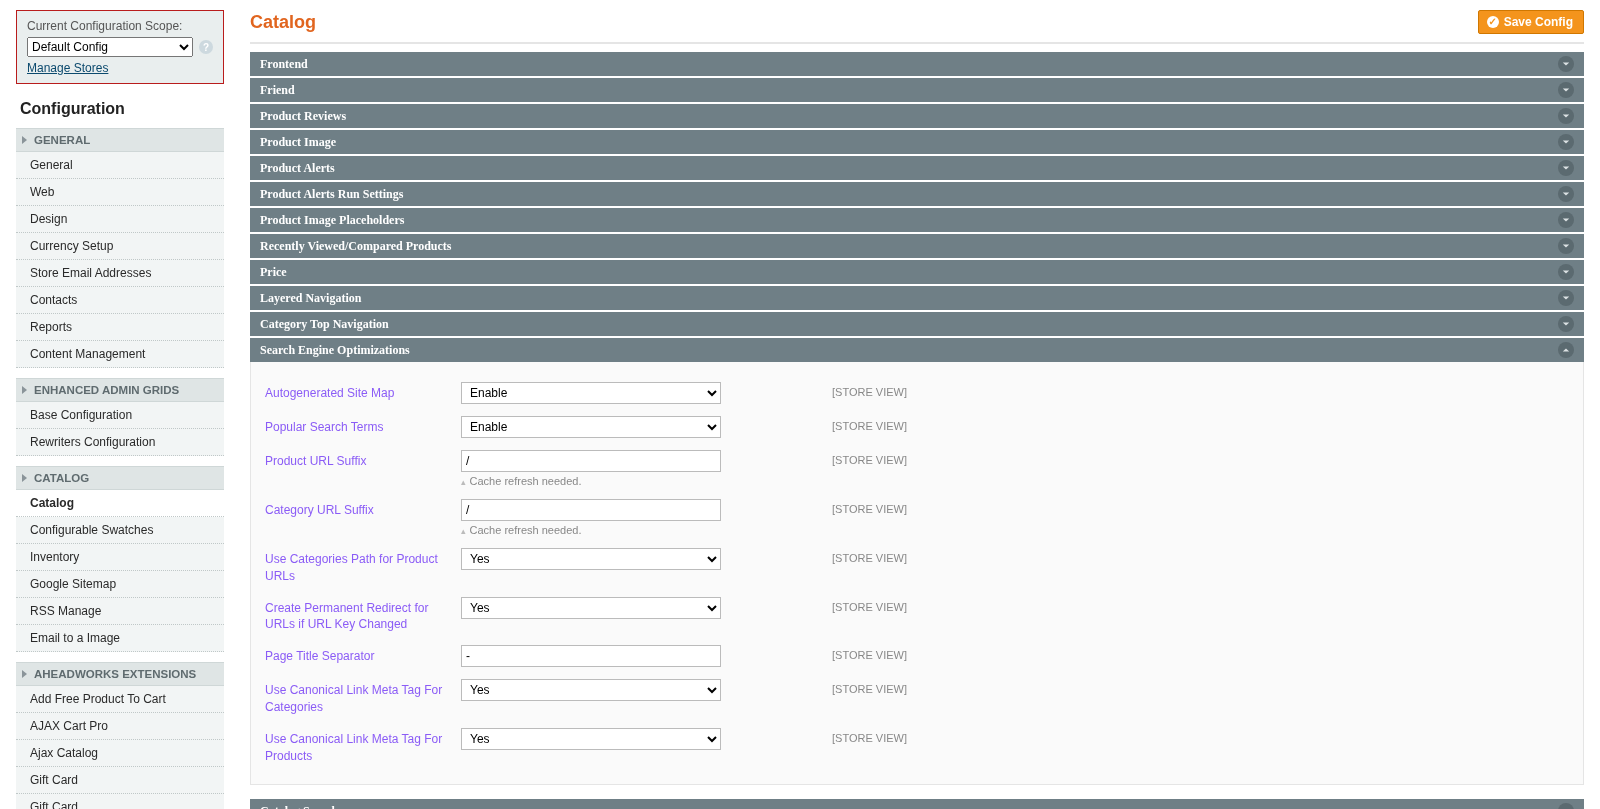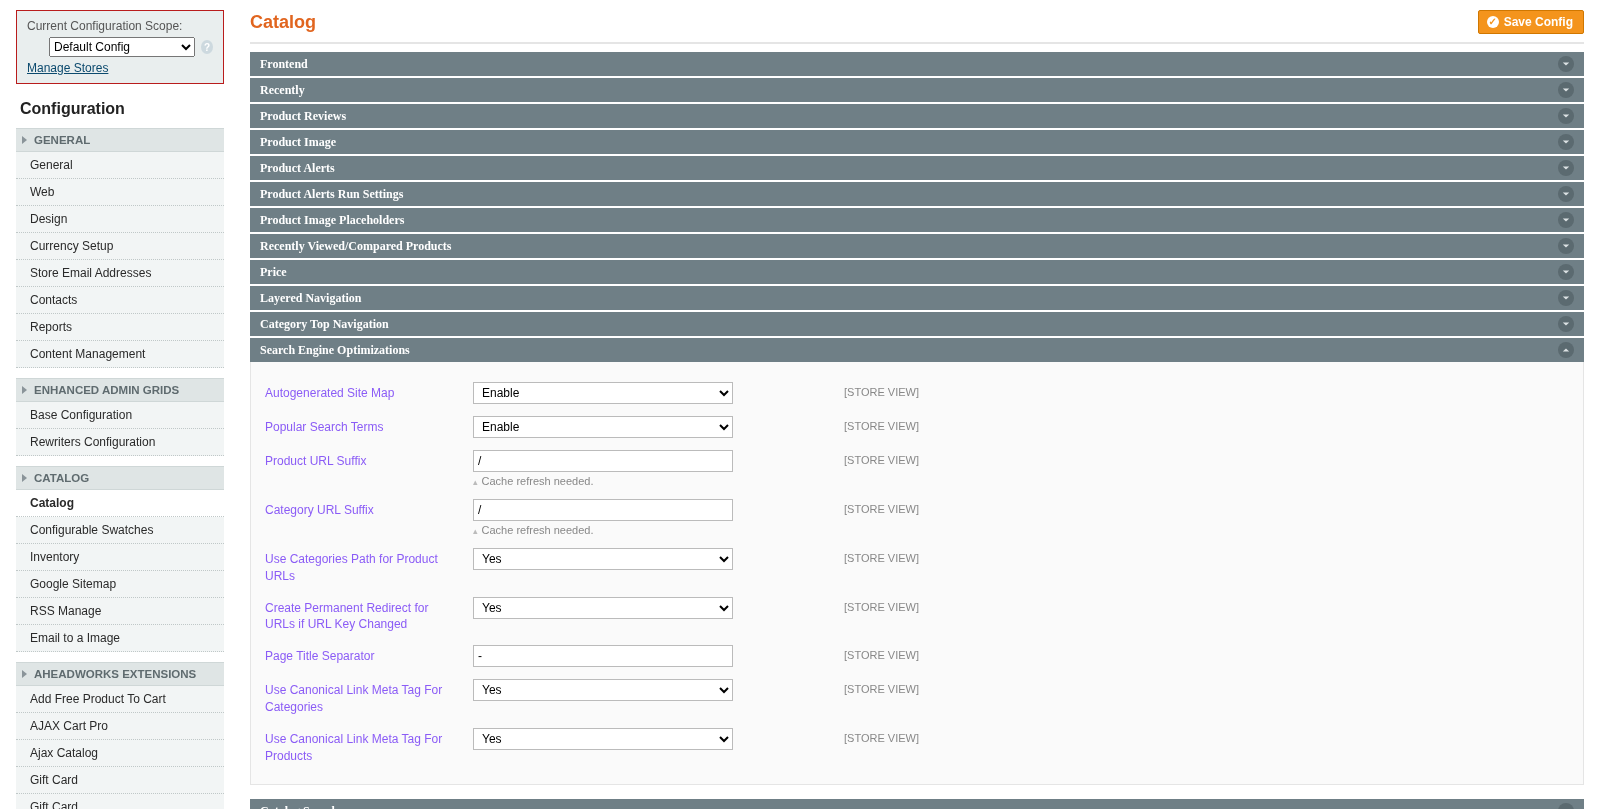--- a/index.html
+++ b/index.html
@@ -1,21 +1,21 @@
 <!DOCTYPE html>
 <html><head>
 <meta charset="utf-8">
 <style>
 * { box-sizing: border-box; margin: 0; padding: 0; }
 body { font-family: Arial, Helvetica, sans-serif; font-size: 12px; color: #333; background: #fff; }
 .container { display: flex; width: 1600px; padding: 10px 16px; gap: 26px; }
 .sidebar { width: 208px; flex-shrink: 0; }
 .scope-box { background: #e9eeee; border: 1px solid #b91c1c; padding: 8px 10px 8px 10px; margin-bottom: 6px; }
 .scope-label { color: #555; font-size: 12px; margin-bottom: 4px; }
-.scope-select-row { display: flex; align-items: center; gap: 6px; margin-bottom: 4px; margin-left: 22px; }
+.scope-select-row { display: flex; align-items: center; gap: 6px; margin-bottom: 4px; }
 .scope-select { width: 168px; height: 20px; font-size: 12px; }
 .help-icon { width: 14px; height: 14px; border-radius: 50%; background: #cdd9df; display: inline-flex; align-items: center; justify-content: center; color: #fff; font-size: 10px; font-weight: bold; }
 .manage-stores { color: #0c4a6e; text-decoration: underline; font-size: 12px; }
 .config-title { font-size: 16px; font-weight: bold; color: #222; padding: 10px 4px 10px 4px; background:#fff; }
 .nav-group-head { background: #dfe5e5; border-top: 1px solid #cfd7d7; border-bottom: 1px solid #cfd7d7; padding: 5px 8px 5px 18px; position: relative; font-weight: bold; color: #5f6b6f; font-size: 11.5px; }
 .nav-group-head::before { content: ""; position: absolute; left: 6px; top: 50%; transform: translateY(-50%); width: 0; height: 0; border-top: 4px solid transparent; border-bottom: 4px solid transparent; border-left: 5px solid #8a9499; }
 .nav-list { list-style: none; background: #f2f5f5; }
 .nav-item { padding: 6px 10px 6px 14px; border-bottom: 1px dotted #c0c8c8; color: #2a2a2a; cursor: pointer; font-size: 12px; }
 .nav-item.active { font-weight: bold; background: #fff; }
 .nav-spacer { height: 10px; background: #fff; }
@@ -25,21 +25,21 @@
 .save-btn { background: #f4941c; border: 1px solid #d07700; color: #fff; font-weight: bold; font-size: 12px; padding: 4px 10px 4px 8px; border-radius: 2px; cursor: pointer; display: inline-flex; align-items: center; gap: 5px; }
 .save-btn .chk { width: 12px; height: 12px; border-radius: 50%; background: #fff; color: #f4941c; display: inline-flex; align-items: center; justify-content: center; font-size: 10px; line-height:1; }
 .hr-line { height: 2px; background: #e5e5e5; margin-bottom: 8px; }
 .accordion { display: flex; flex-direction: column; gap: 2px; }
 .acc-head { background: #6f7f86; color: #fff; font-weight: bold; font-size: 12px; padding: 4px 10px; display: flex; justify-content: space-between; align-items: center; cursor: pointer; font-family: Liberation Serif, serif; }
 .acc-icon { width: 16px; height: 16px; border-radius: 50%; background: #5b6a70; display: inline-flex; align-items: center; justify-content: center; }
 .acc-icon svg { width: 8px; height: 8px; fill: #dce2e4; }
 .acc-body { background: #fafafa; border: 1px solid #e5e5e5; border-top: none; padding: 14px 10px 14px 10px; }
 .form-row { display: flex; align-items: flex-start; padding: 6px 0; }
 .form-label { width: 200px; padding-left: 4px; padding-right: 10px; color: #8b5cf6; font-size: 12px; line-height: 1.4; padding-top:3px; }
-.form-control-col { width: 266px; margin-left: 12px; }
+.form-control-col { width: 266px; }
 .form-scope-col { width: 180px; padding-left: 28px; color: #888; font-size: 11px; padding-top:4px;text-align:right; }
 .form-select, .form-input { width: 260px; height: 22px; font-size: 12px; padding: 2px 4px; border: 1px solid #bbb; background:#fff; }
 .form-note { color: #888; font-size: 11px; margin-top: 3px; }
 .form-note::before { content: "▴"; color: #bbb; font-size: 9px; margin-right: 4px; }
 .acc-gap { height: 14px; }
 </style>
 </head>
 <body>
 
 <div class="container">
@@ -110,21 +110,21 @@
     <div class="accordion" id="accordion-top">
         <div class="acc-head">
           <span>Frontend</span>
           <span class="acc-icon">
             <svg viewBox="0 0 10 10">
               <path d="M1 3 L5 7 L9 3 Z"></path>
             </svg>
           </span>
         </div>
         <div class="acc-head">
-          <span>Recently</span>
+          <span>Friend</span>
           <span class="acc-icon">
             <svg viewBox="0 0 10 10">
               <path d="M1 3 L5 7 L9 3 Z"></path>
             </svg>
           </span>
         </div>
         <div class="acc-head">
           <span>Product Reviews</span>
           <span class="acc-icon">
             <svg viewBox="0 0 10 10">

